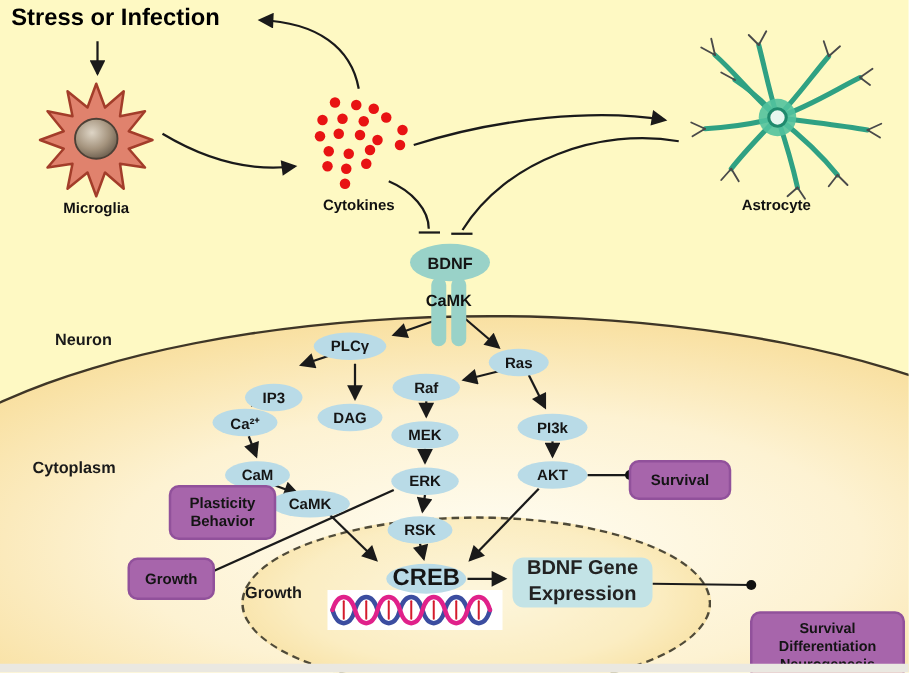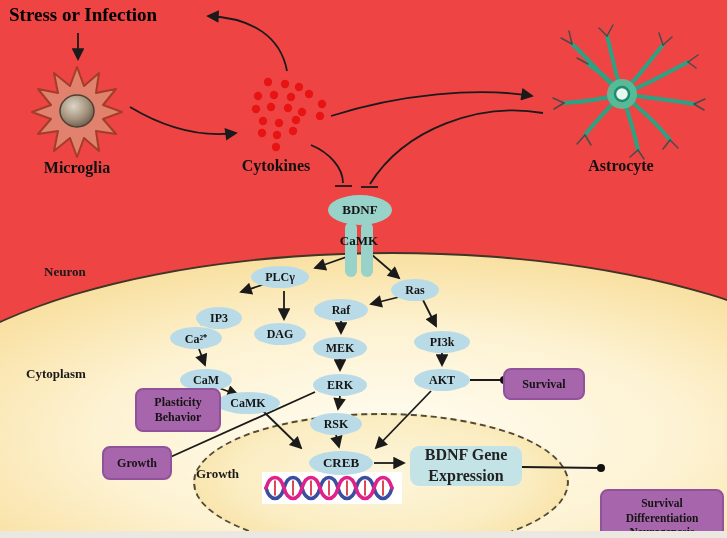--- a/index.html
+++ b/index.html
@@ -1,27 +1,27 @@
 <!DOCTYPE html>
 <html><head>
 <meta charset="utf-8">
 <style>
   html,body{margin:0;padding:0;background:#fff;}
-  #fig{position:relative;width:727px;height:538px;background:#ef4444;overflow:hidden;
-       font-family:Liberation Serif, serif;}
+  #fig{position:relative;width:727px;height:538px;background:#fef9c3;overflow:hidden;
+       font-family:Liberation Sans, sans-serif;}
   #cell{position:absolute;left:-110px;top:252px;width:1000px;height:364px;border-radius:50%;
         border:2px solid #3f3627;
         background:radial-gradient(ellipse at 50% 50%, #fffdf2 0%, #fdf2d2 42%, #f9e2a6 68%, #f3cc77 100%);}
   #nucleus{position:absolute;left:193px;top:413px;width:372px;height:135px;border-radius:50%;
         border:2px dashed #4f4a38;
         background:radial-gradient(ellipse at 50% 45%, #fdf6dd 0%, #fbedc2 55%, #f6d88c 100%);}
   #bottomstrip{position:absolute;left:0;top:531px;width:727px;height:7px;background:#eae8e1;}
   svg{position:absolute;left:0;top:0;}
   .title{position:absolute;font-weight:bold;font-size:19px;color:#000;letter-spacing:0;}
-  .lbl{position:absolute;font-weight:bold;font-size:16px;color:#111;text-align:center;}
+  .lbl{position:absolute;font-weight:bold;font-size:12px;color:#111;text-align:center;}
   .comp{position:absolute;font-weight:bold;font-size:13px;color:#1a1a1a;}
   .node{position:absolute;border-radius:50%;display:flex;align-items:center;justify-content:center;
         font-weight:bold;font-size:12px;color:#151515;background:#b9dbe7;}
   .teal{background:#99d2c8;}
   .pill{position:absolute;border-radius:7px;background:#99d2c8;}
   .pbox{position:absolute;background:#a765ab;border:2px solid #91519b;border-radius:8px;
         display:flex;align-items:center;justify-content:center;text-align:center;
         font-weight:bold;font-size:12px;color:#141414;line-height:1.25;padding:2px;}
   .bbox{position:absolute;background:#c3e3e6;border-radius:9px;
         display:flex;align-items:center;justify-content:center;text-align:center;
@@ -164,21 +164,21 @@
       <circle cx="181" cy="403" r="4"></circle>
       <circle cx="166" cy="459" r="4"></circle>
       <circle cx="504" cy="380" r="4"></circle>
       <circle cx="601" cy="468" r="4"></circle>
     </g>
   </svg>
 
   <div class="title" style="left:9px;top:4px;">Stress or Infection</div>
 
   <div class="lbl" style="left:37px;top:159px;width:80px;">Microglia</div>
-  <div class="lbl" style="left:236px;top:157px;width:80px;">Cytokines</div>
+  <div class="lbl" style="left:247px;top:157px;width:80px;">Cytokines</div>
   <div class="lbl" style="left:581px;top:157px;width:80px;">Astrocyte</div>
 
   <div class="comp" style="left:44px;top:264px;">Neuron</div>
   <div class="comp" style="left:26px;top:326px;margin-top:40px;">Cytoplasm</div>
   <div class="comp" style="left:196px;top:466px;">Growth</div>
 
   <div class="node teal" style="left:328px;top:195px;width:64px;height:30px;font-size:13px;">BDNF</div>
   <div class="pill" style="left:345px;top:222px;width:12px;height:55px;"></div>
   <div class="pill" style="left:361px;top:222px;width:12px;height:55px;"></div>
   <div class="lbl" style="left:329px;top:233px;width:60px;font-size:13px;">CaMK</div>
@@ -186,21 +186,21 @@
   <div class="node" style="left:251px;top:266px;width:58px;height:22px;">PLCγ</div>
   <div class="node" style="left:196px;top:289px;width:46px;height:22px;margin-top:18px;">IP3</div>
   <div class="node" style="left:254px;top:323px;width:52px;height:22px;">DAG</div>
   <div class="node" style="left:170px;top:327px;width:52px;height:22px;">Ca²⁺</div>
   <div class="node" style="left:180px;top:369px;width:52px;height:22px;">CaM</div>
   <div class="node" style="left:216px;top:392px;width:64px;height:22px;">CaMK</div>
   <div class="node" style="left:314px;top:299px;width:54px;height:22px;">Raf</div>
   <div class="node" style="left:313px;top:337px;width:54px;height:22px;">MEK</div>
   <div class="node" style="left:313px;top:374px;width:54px;height:22px;">ERK</div>
   <div class="node" style="left:310px;top:413px;width:52px;height:22px;">RSK</div>
-  <div class="node" style="left:309px;top:451px;width:64px;height:24px;font-size:13px;">CREB</div>
+  <div class="node" style="left:309px;top:451px;width:64px;height:24px;font-size:19px;">CREB</div>
   <div class="node" style="left:391px;top:279px;width:48px;height:22px;">Ras</div>
   <div class="node" style="left:414px;top:331px;width:56px;height:22px;">PI3k</div>
   <div class="node" style="left:414px;top:369px;width:56px;height:22px;">AKT</div>
 
   <div class="pbox" style="left:100px;top:388px;width:78px;height:36px;margin-left:35px;">Plasticity Behavior</div>
   <div class="pbox" style="left:102px;top:446px;width:62px;height:26px;">Growth</div>
   <div class="pbox" style="left:503px;top:368px;width:74px;height:24px;">Survival</div>
   <div class="pbox" style="left:600px;top:442px;width:116px;height:50px;font-size:11.5px;margin-top:47px;">Survival Differentiation Neurogenesis</div>
   <div class="bbox" style="left:410px;top:446px;width:112px;height:40px;">BDNF Gene Expression</div>
 

